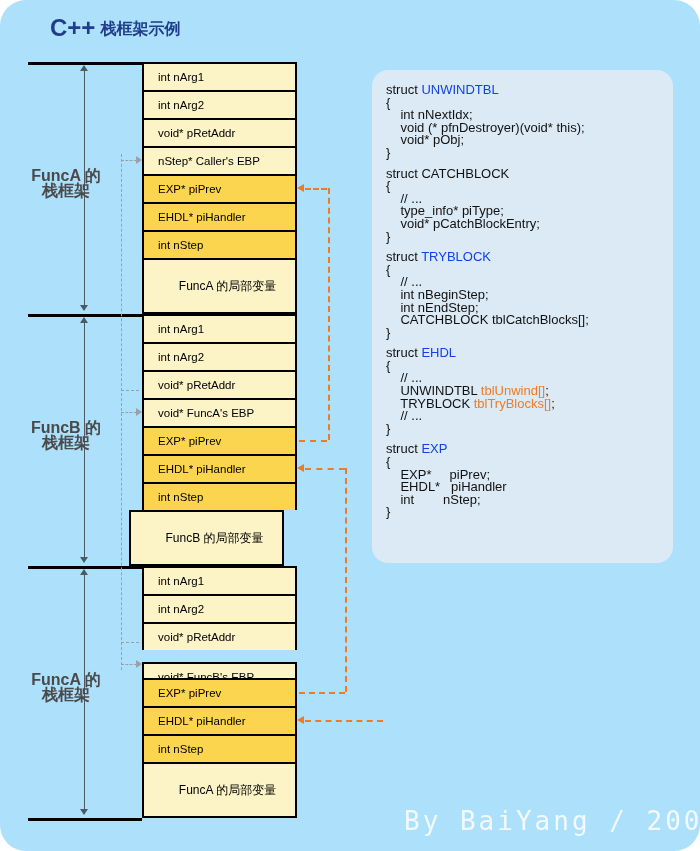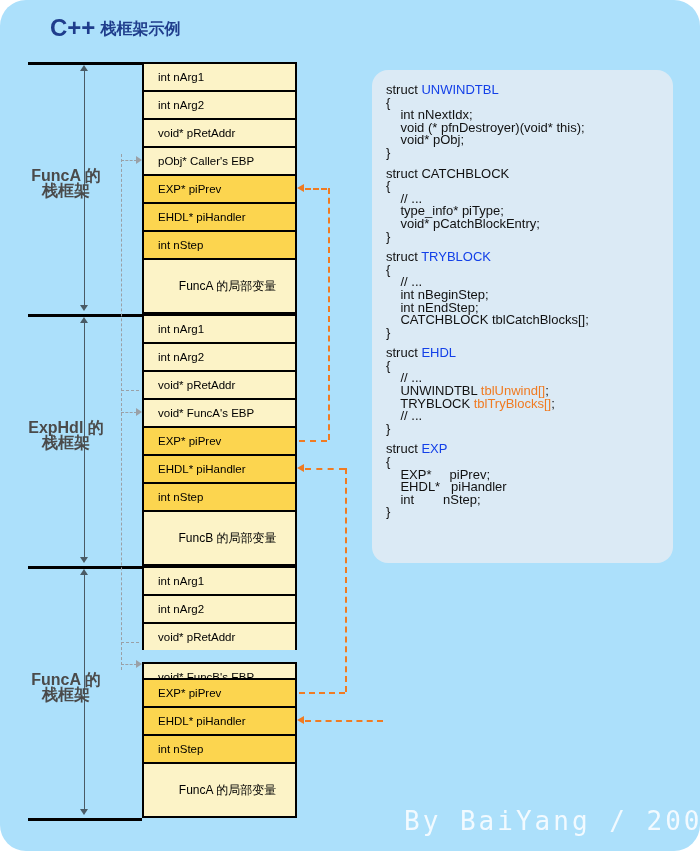--- a/index.html
+++ b/index.html
@@ -113,21 +113,21 @@
       <div class="arrowhead down" style="left: 80px; top: 305px;"></div>
       <div class="framelbl" style="left: 14px; top: 168px;">
         <div>FuncA 的</div>
         <div>栈框架</div>
       </div>
       <div class="baseline" style="top: 314px;"></div>
       <div class="vaxis" style="top: 320px; height: 240px;"></div>
       <div class="arrowhead up" style="left: 80px; top: 317px;"></div>
       <div class="arrowhead down" style="left: 80px; top: 557px;"></div>
       <div class="framelbl" style="left: 14px; top: 420px;">
-        <div>ExpHdl 的</div>
+        <div>FuncB 的</div>
         <div>栈框架</div>
       </div>
       <div class="baseline" style="top: 566px;"></div>
       <div class="baseline" style="top: 818px;"></div>
       <div class="vaxis" style="top: 572px; height: 240px;"></div>
       <div class="arrowhead up" style="left: 80px; top: 569px;"></div>
       <div class="arrowhead down" style="left: 80px; top: 809px;"></div>
       <div class="framelbl" style="left: 14px; top: 672px;">
         <div>FuncA 的</div>
         <div>栈框架</div>
@@ -137,21 +137,21 @@
       <div class="srow" style="position: absolute; left: 142px; top: 62px;">
         <span>int nArg1</span>
       </div>
       <div class="srow" style="position: absolute; left: 142px; top: 90px;">
         <span>int nArg2</span>
       </div>
       <div class="srow" style="position: absolute; left: 142px; top: 118px;">
         <span>void* pRetAddr</span>
       </div>
       <div class="srow" style="position: absolute; left: 142px; top: 146px;">
-        <span>pObj* Caller's EBP</span>
+        <span>nStep* Caller's EBP</span>
       </div>
       <div class="srow hl" style="position: absolute; left: 142px; top: 174px;">
         <span>EXP* piPrev</span>
       </div>
       <div class="srow hl" style="position: absolute; left: 142px; top: 202px;">
         <span>EHDL* piHandler</span>
       </div>
       <div class="srow hl" style="position: absolute; left: 142px; top: 230px;">
         <span>int nStep</span>
       </div>
@@ -172,21 +172,21 @@
       </div>
       <div class="srow hl" style="position: absolute; left: 142px; top: 426px;">
         <span>EXP* piPrev</span>
       </div>
       <div class="srow hl" style="position: absolute; left: 142px; top: 454px;">
         <span>EHDL* piHandler</span>
       </div>
       <div class="srow hl" style="position: absolute; left: 142px; top: 482px;">
         <span>int nStep</span>
       </div>
-      <div class="srow locals last" style="position: absolute; left: 142px; top: 510px;">
+      <div class="srow locals last" style="position: absolute; left: 129px; top: 510px;">
         <span>FuncB 的局部变量</span>
       </div>
       <div class="srow" style="position: absolute; left: 142px; top: 566px;">
         <span>int nArg1</span>
       </div>
       <div class="srow" style="position: absolute; left: 142px; top: 594px;">
         <span>int nArg2</span>
       </div>
       <div class="srow" style="position: absolute; left: 142px; top: 622px;">
         <span>void* pRetAddr</span>

